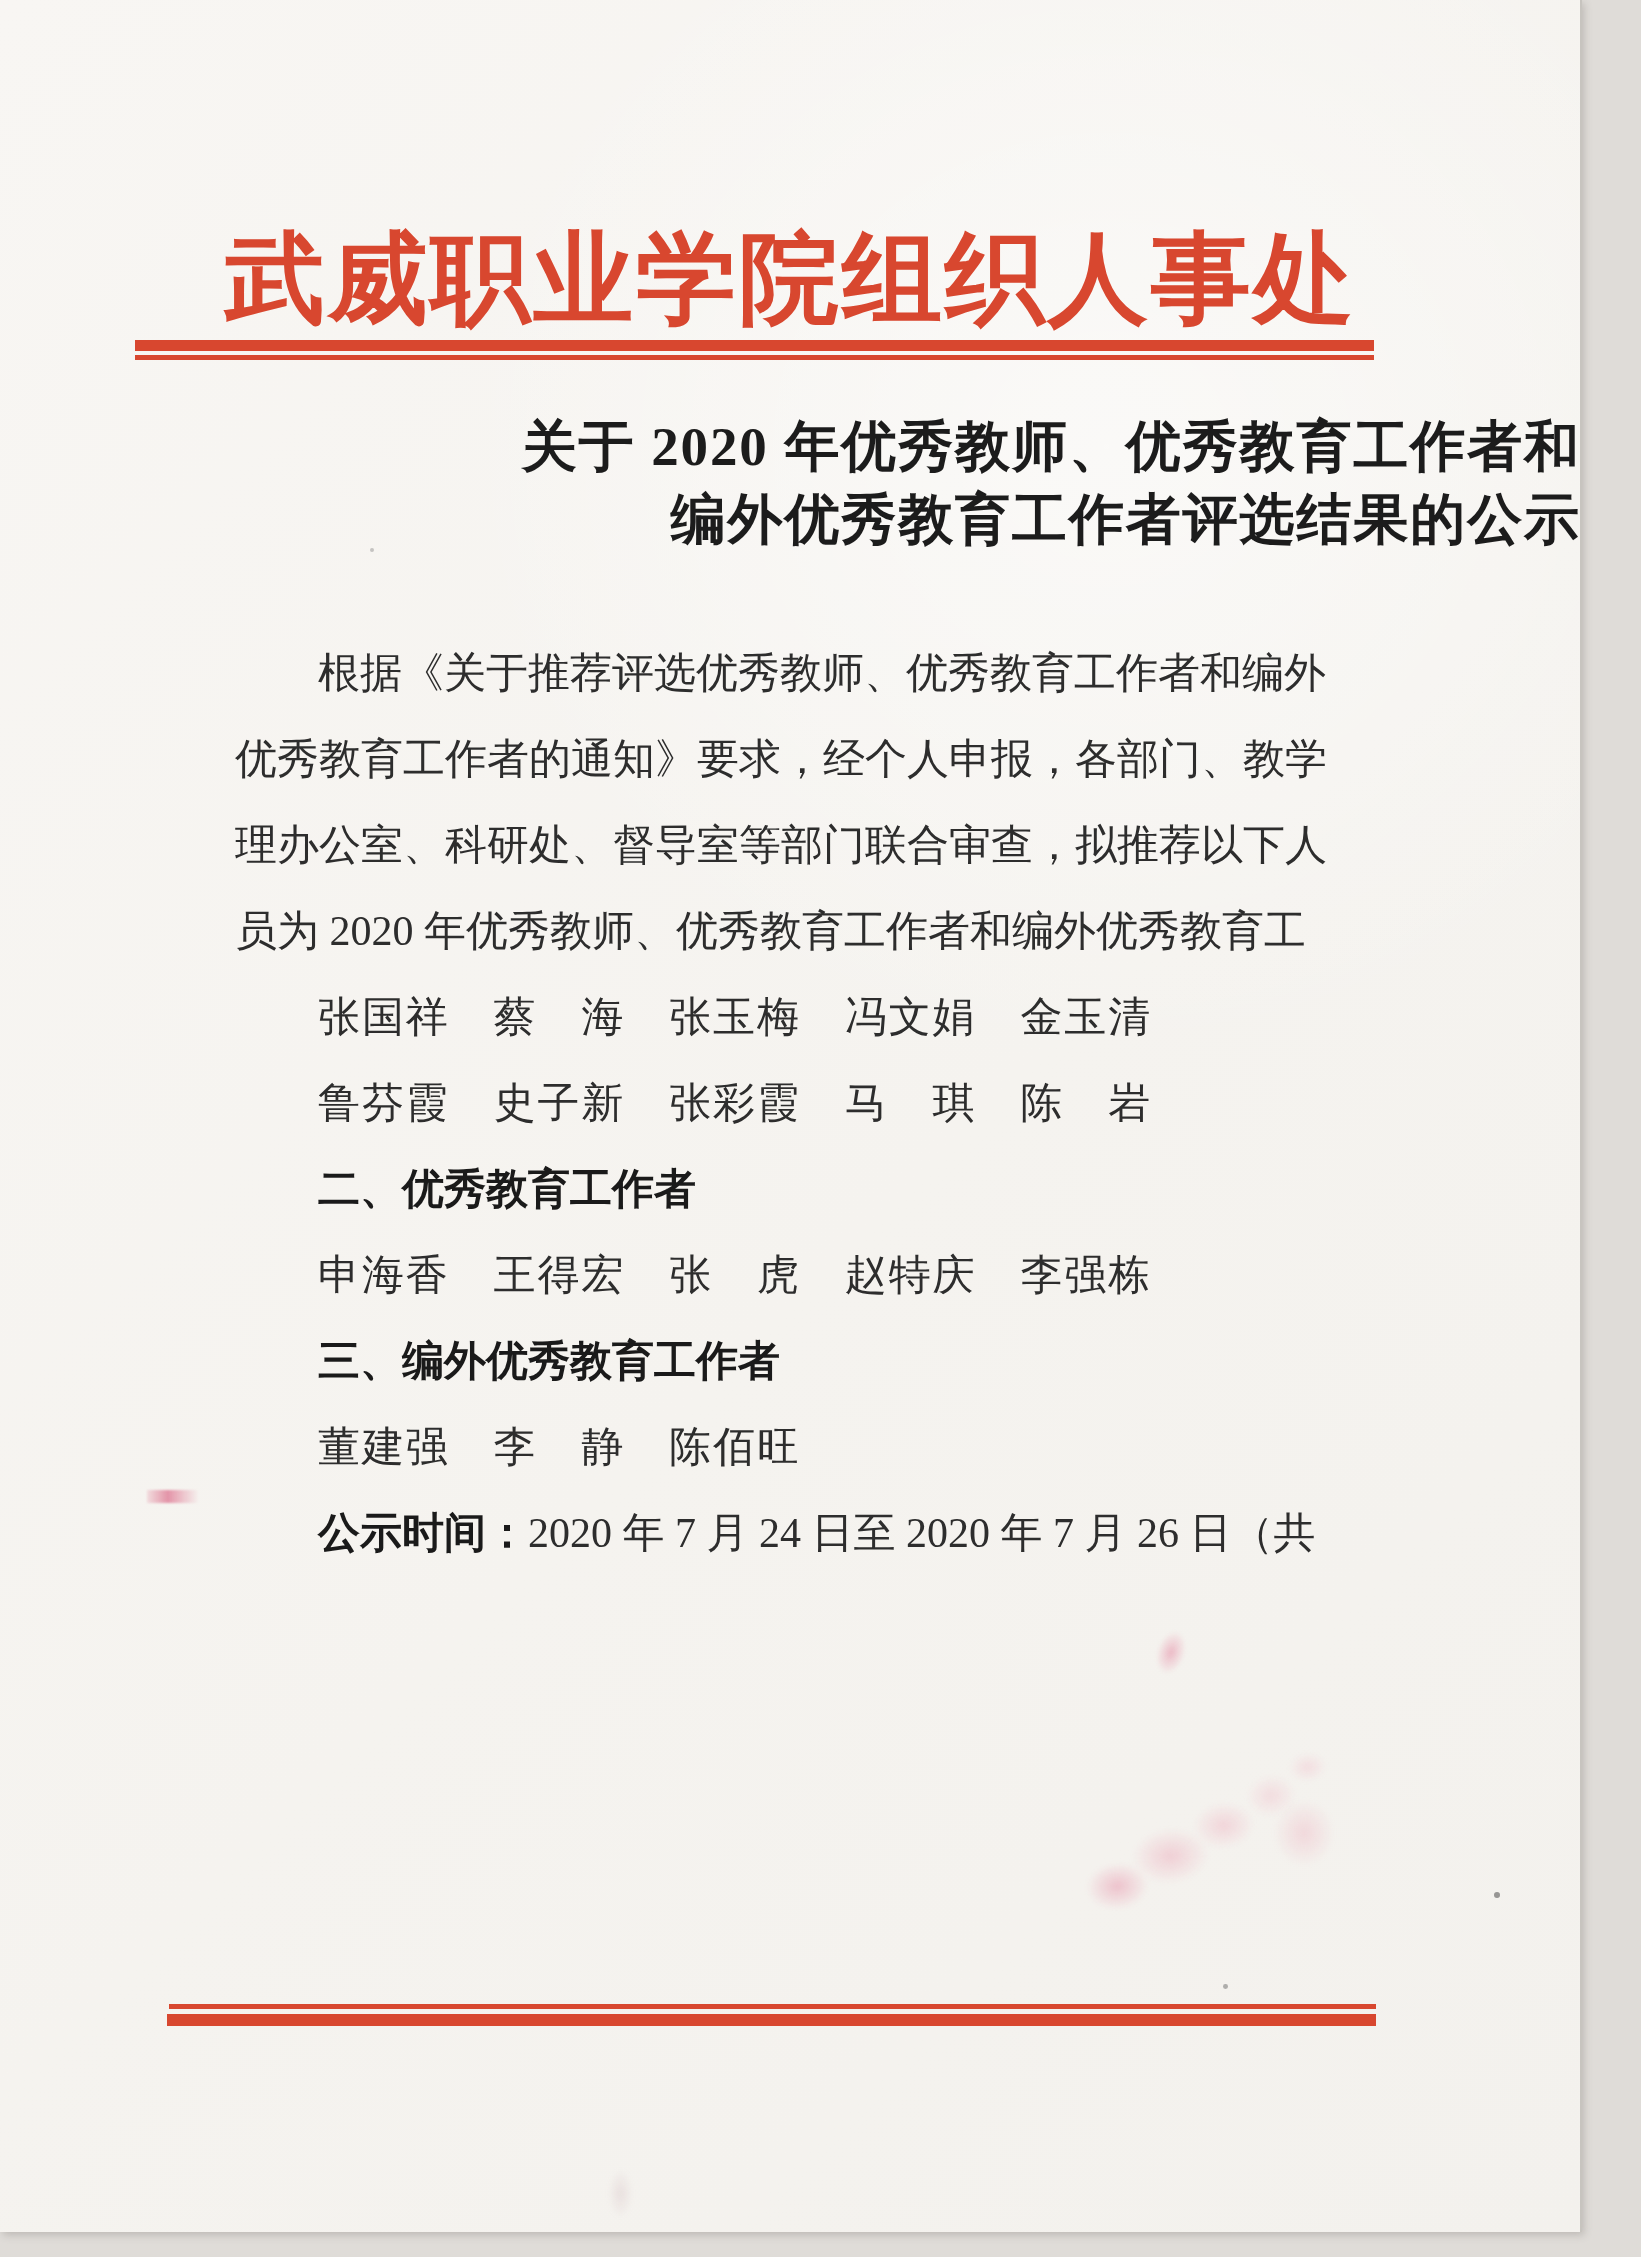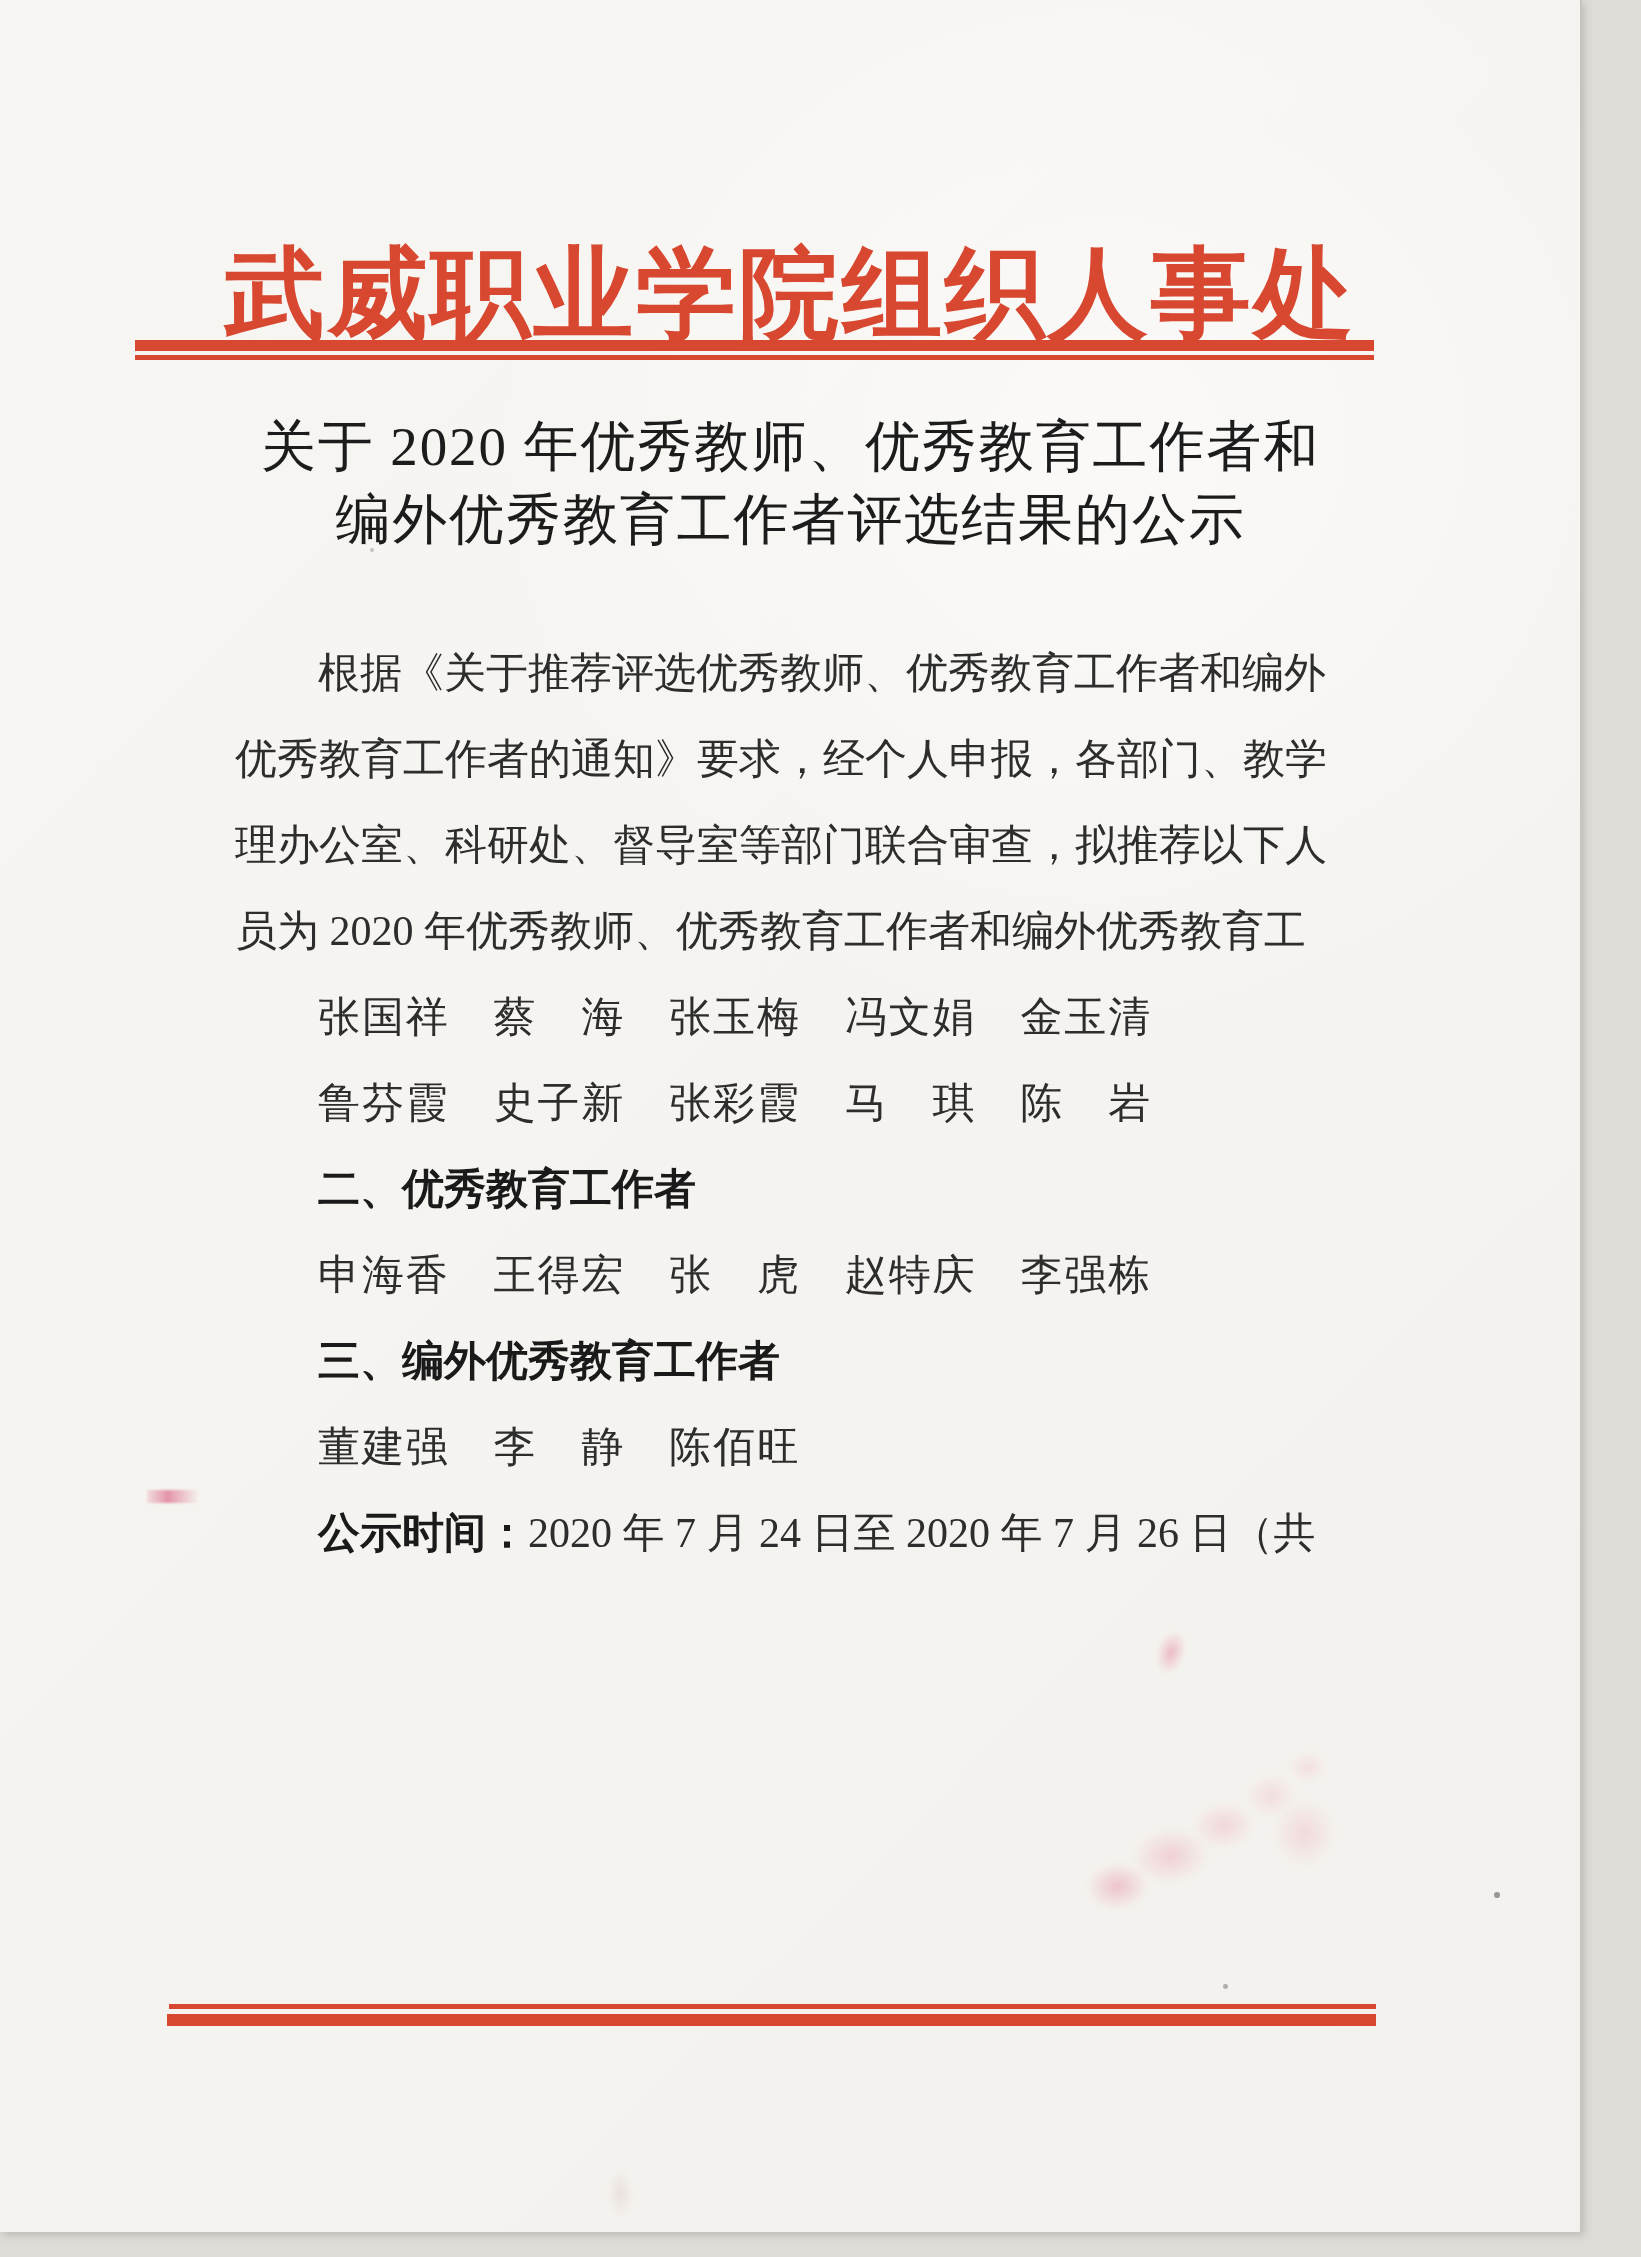--- a/index.html
+++ b/index.html
@@ -16,34 +16,34 @@
     background:
       radial-gradient(ellipse 60% 40% at 70% 20%, rgba(255,255,255,.5), transparent 70%),
       linear-gradient(135deg,#f8f6f3 0%,#f5f3ef 55%,#f3f1ed 100%);
     box-shadow:2.9px 2.9px 7.7px rgba(90,85,80,.25);
   }
   .page-edge-right{
     position:absolute;left:1580px;top:0;width:1.9px;height:2232px;
     background:#c7c4bf;
   }
   .letterhead{
-    position:absolute;left:0;top:232px;width:1581px;height:126px;
+    position:absolute;left:0;top:217px;width:1581px;height:126px;
     line-height:126px;text-align:center;
     font-size:100px;font-weight:bold;color:#d8472f;
     letter-spacing:2.9px;white-space:nowrap;
   }
   .rule{position:absolute;background:#d8472f;}
   .rule-top-thick{left:135px;top:340px;width:1239px;height:10.6px;}
   .rule-top-thin{left:135px;top:355px;width:1239px;height:4.8px;}
   .rule-bottom-thin{left:169px;top:2004px;width:1207px;height:4.8px;}
   .rule-bottom-thick{left:167px;top:2014px;width:1209px;height:11.6px;}
   .doc-title{
     position:absolute;left:0;top:410px;width:1581px;
-    text-align:center;font-size:55px;line-height:73px;
-    font-weight:normal;color:#1c1c1c;letter-spacing:1.9px;
+    text-align:right;font-size:55px;line-height:73px;
+    font-weight:bold;color:#1c1c1c;letter-spacing:1.9px;
   }
   .body-block{
     position:absolute;left:235px;top:630px;width:1172px;
     font-size:42px;color:#2d2d2d;
   }
   .line{height:86px;line-height:86px;white-space:nowrap;}
   .indent{padding-left:83px;}
   .heading{font-weight:bold;color:#1a1a1a;}
   .names{letter-spacing:1.9px;}
   .bold-label{font-weight:bold;color:#1a1a1a;margin-top:8px;}

